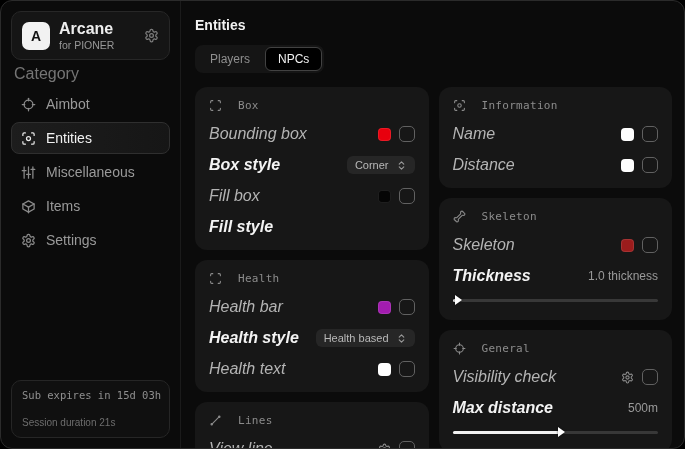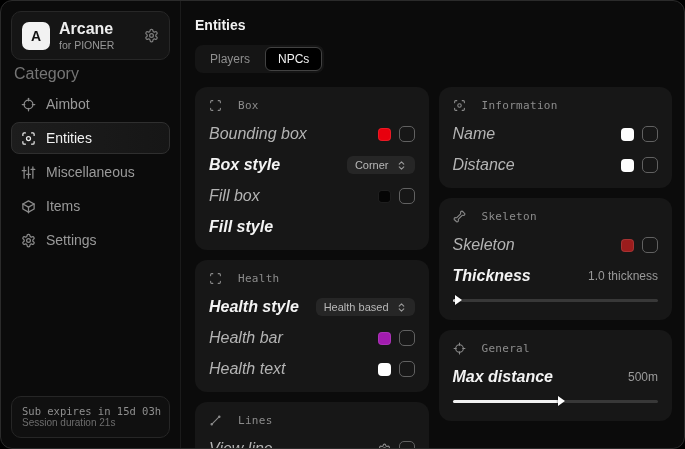--- a/index.html
+++ b/index.html
@@ -63,21 +63,21 @@
     margin-top:auto;
     border:1px solid #262626;
     border-radius:10px;
     padding:8px 10px 9px 10px;
     background:#101010;
   }
   .sub-line {
     font-family:"DejaVu Sans Mono", monospace;
     font-size:10.5px; color:#8f8f8f; white-space:nowrap;
   }
-  .session-line { font-size:10px; color:#6d6d6d; margin-top:0; }
+  .session-line { font-size:10px; color:#6d6d6d; margin-top:16px; }
   
   .main { flex:1; padding:16px 12px 12px 14px; overflow:hidden; }
   .main-title { color:#f2f2f2; font-size:14px; font-weight:bold; }
   .tabs {
     display:inline-flex; align-items:center;
     margin-top:12px;
     background:#151515; border-radius:8px; padding:2px; gap:2px;
   }
   .tab {
     padding:4px 12px; font-size:12px; color:#8f8f8f;
@@ -331,40 +331,40 @@
         <div class="card">
           <div class="card-header">
             <span class="ch-ic">
               <svg width="13" height="13">
                   <use href="#i-corners"></use>
                 </svg>
               </span>
             <span>Health</span>
           </div>
           <div class="row">
+            <span class="row-label">Health bar</span>
+            <span class="row-controls">
+              <span class="swatch" style="background-color: rgb(162, 28, 175);"></span>
+              <span class="checkbox"></span>
+            </span>
+          </div>
+          <div class="row">
             <span class="row-label strong">Health style</span>
             <span class="row-controls">
               <span class="dropdown">
                 <span>Health based</span>
                 <span class="dd-ic">
                   <svg width="11" height="11">
                       <use href="#i-chevrons-ud"></use>
                     </svg>
                   </span>
               </span>
             </span>
           </div>
           <div class="row">
-            <span class="row-label">Health bar</span>
-            <span class="row-controls">
-              <span class="swatch" style="background-color: rgb(162, 28, 175);"></span>
-              <span class="checkbox"></span>
-            </span>
-          </div>
-          <div class="row">
             <span class="row-label">Health text</span>
             <span class="row-controls">
               <span class="swatch" style="background-color: rgb(255, 255, 255);"></span>
               <span class="checkbox"></span>
             </span>
           </div>
         </div>
 
         <div class="card">
           <div class="card-header">
@@ -449,20 +449,31 @@
         <div class="card">
           <div class="card-header">
             <span class="ch-ic">
               <svg width="13" height="13">
                   <use href="#i-target"></use>
                 </svg>
               </span>
             <span>General</span>
           </div>
           <div class="row">
+            <span class="row-label">Visibility check</span>
+            <span class="row-controls">
+              <span class="mini-gear">
+                <svg width="13" height="13">
+                    <use href="#i-gear"></use>
+                  </svg>
+                </span>
+              <span class="checkbox"></span>
+            </span>
+          </div>
+          <div class="row">
             <span class="row-label strong">Max distance</span>
             <span class="value-text">500m</span>
           </div>
           <div class="slider">
             <div class="slider-track">
               <div class="slider-fill" style="width: 52%;">
                 <span class="slider-thumb"></span>
               </div>
             </div>
           </div>

